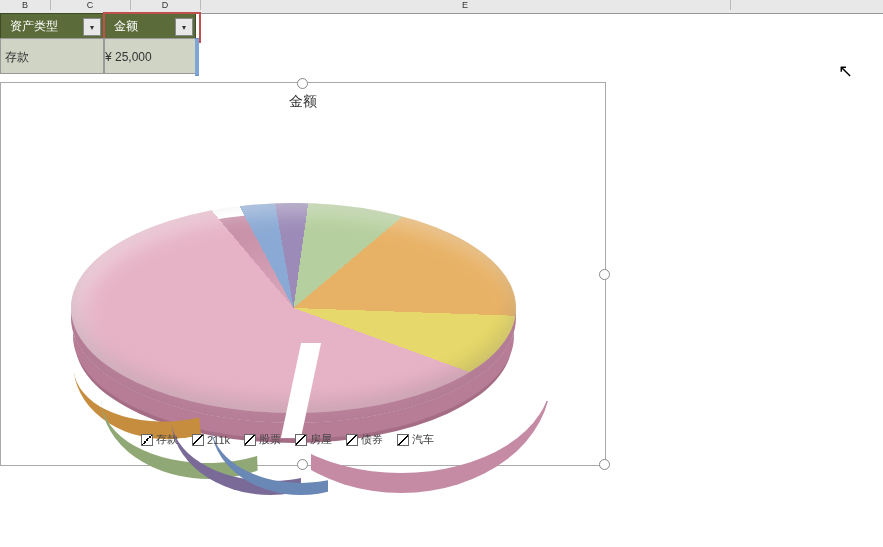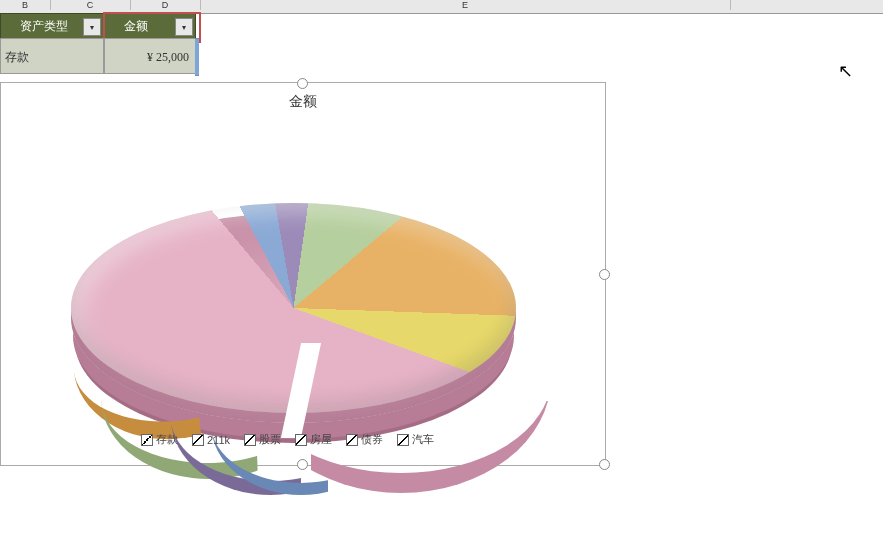--- a/index.html
+++ b/index.html
@@ -8,31 +8,31 @@
   
   .col-headers{position:absolute;left:0;top:0;width:883px;height:13px;background:#e8e8e8;border-bottom:1px solid #999;font-size:9px;color:#333}
   .col-headers span{position:absolute;top:0;text-align:center}
   .ch-b{left:0;width:50px;border-right:1px solid #bbb}
   .ch-c{left:50px;width:80px;border-right:1px solid #bbb}
   .ch-d{left:130px;width:70px;border-right:1px solid #bbb}
   .ch-e{left:200px;width:530px;border-right:1px solid #bbb}
 
   
   .hdr-row{position:absolute;left:0;top:13px;height:25px}
-  .hdr-cell{position:absolute;top:0;height:27px;line-height:25px;font-size:12px;color:#fff;padding-left:19px;box-sizing:border-box}
+  .hdr-cell{position:absolute;top:0;height:27px;line-height:25px;font-size:12px;color:#fff;padding-left:9px;box-sizing:border-box}
   .hdr-a{left:0;width:104px;background:#5b6b3a;border:1px solid #3d4a25}
   .hdr-b{left:104px;width:92px;background:#5b6b3a;border:1px solid #3d4a25}
   .drop-btn{position:absolute;right:2px;top:4px;width:16px;height:16px;background:#e8e8e8;border:1px solid #888;display:flex;align-items:center;justify-content:center;font-size:8px;color:#333}
   .sel-outline{position:absolute;left:103px;top:12px;width:94px;height:27px;border:2px solid #c0504d;pointer-events:none}
 
   
   .data-row{position:absolute;left:0;top:38px;height:36px}
   .data-cell{position:absolute;top:0;height:36px;line-height:36px;font-size:12px;background:#cfd4c5;border:1px solid #999;box-sizing:border-box;color:#333}
   .data-a{left:0;width:104px;padding-left:4px}
-  .data-b{left:104px;width:92px;text-align:right;padding-right:6px;font-family:Liberation Serif, serif}
+  .data-b{left:104px;width:92px;padding-right:6px;font-family:Liberation Sans, sans-serif}
   .blue-edge{position:absolute;left:195px;top:38px;width:4px;height:36px;background:#7da5d8;border-top:1px solid #6a8fc0;border-bottom:1px solid #6a8fc0}
 
   
   .chart-obj{position:absolute;left:0;top:82px;width:604px;height:382px;border:1px solid #aaa}
   .handle{position:absolute;width:9px;height:9px;border:1px solid #888;background:#fff;border-radius:50%}
   .h-t{left:296px;top:-5px}.h-b{left:296px;bottom:-5px}.h-r{right:-5px;top:186px}
   .h-br{right:-5px;bottom:-5px}
 
   .chart-title{position:absolute;left:0;top:10px;width:100%;text-align:center;font-size:14px;color:#333}
 

